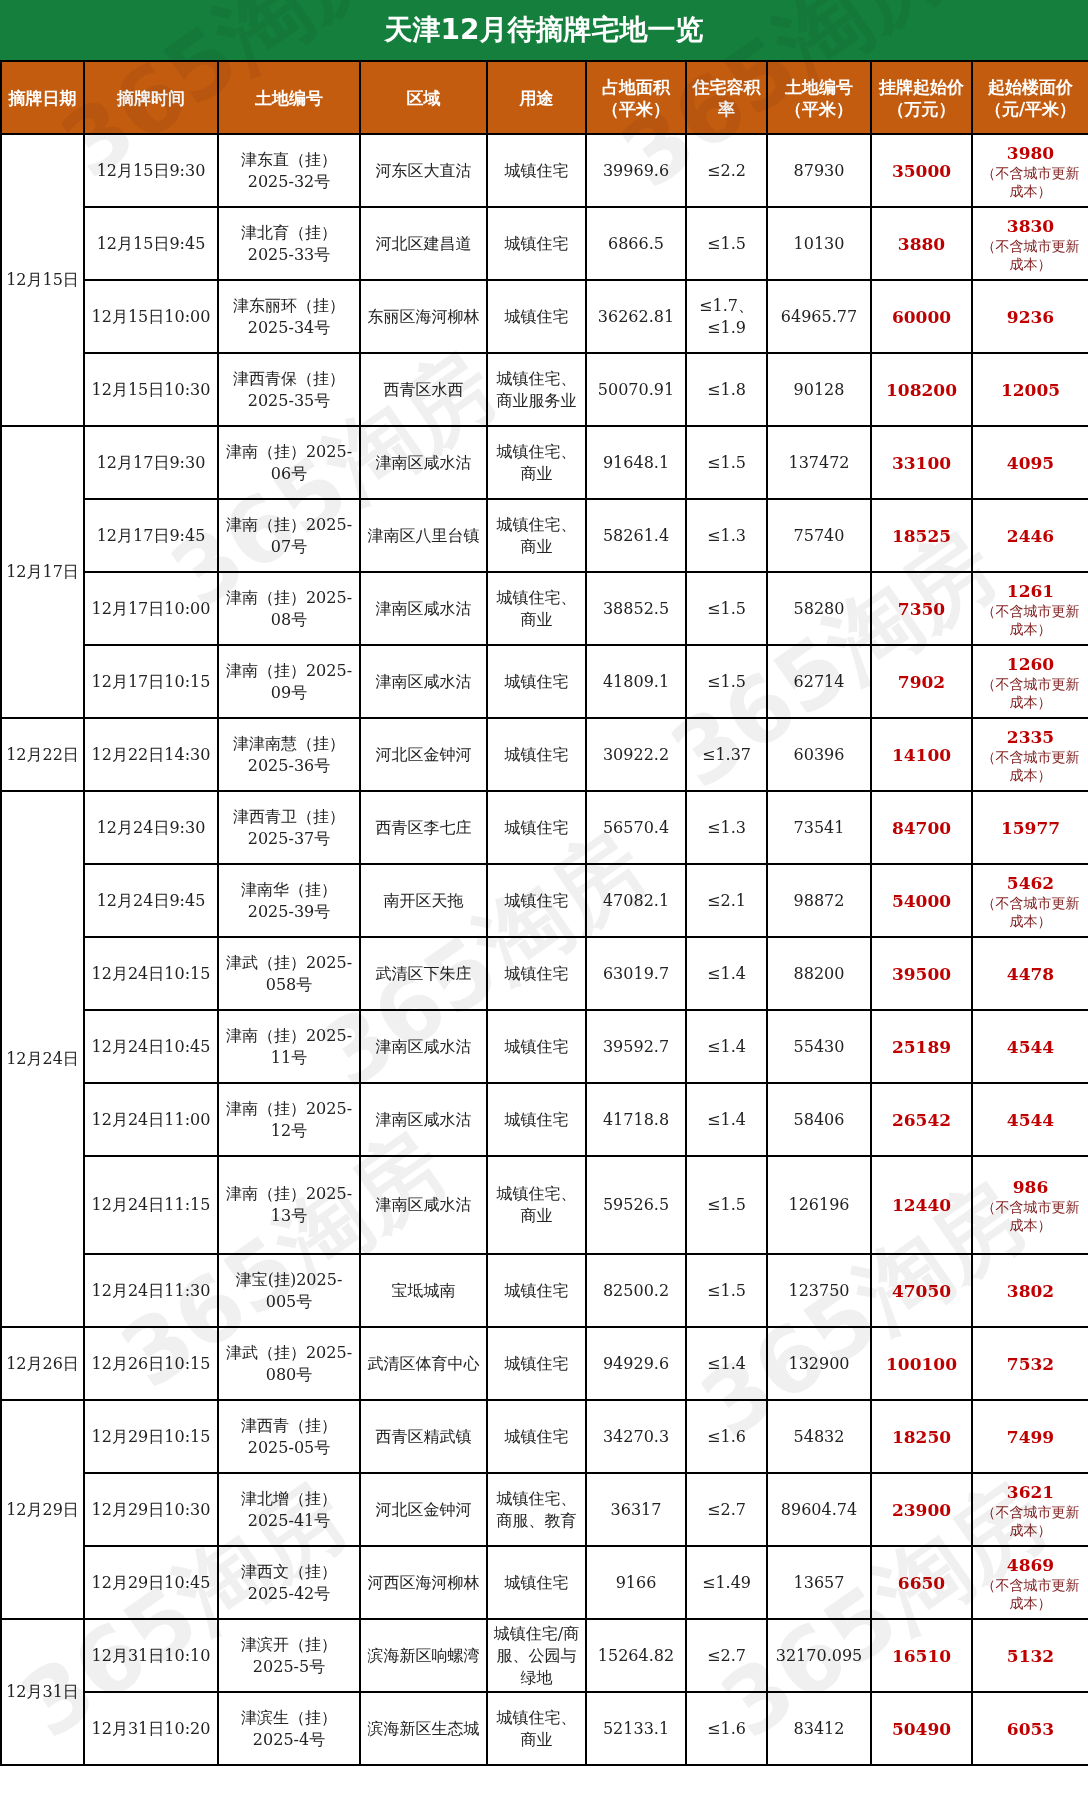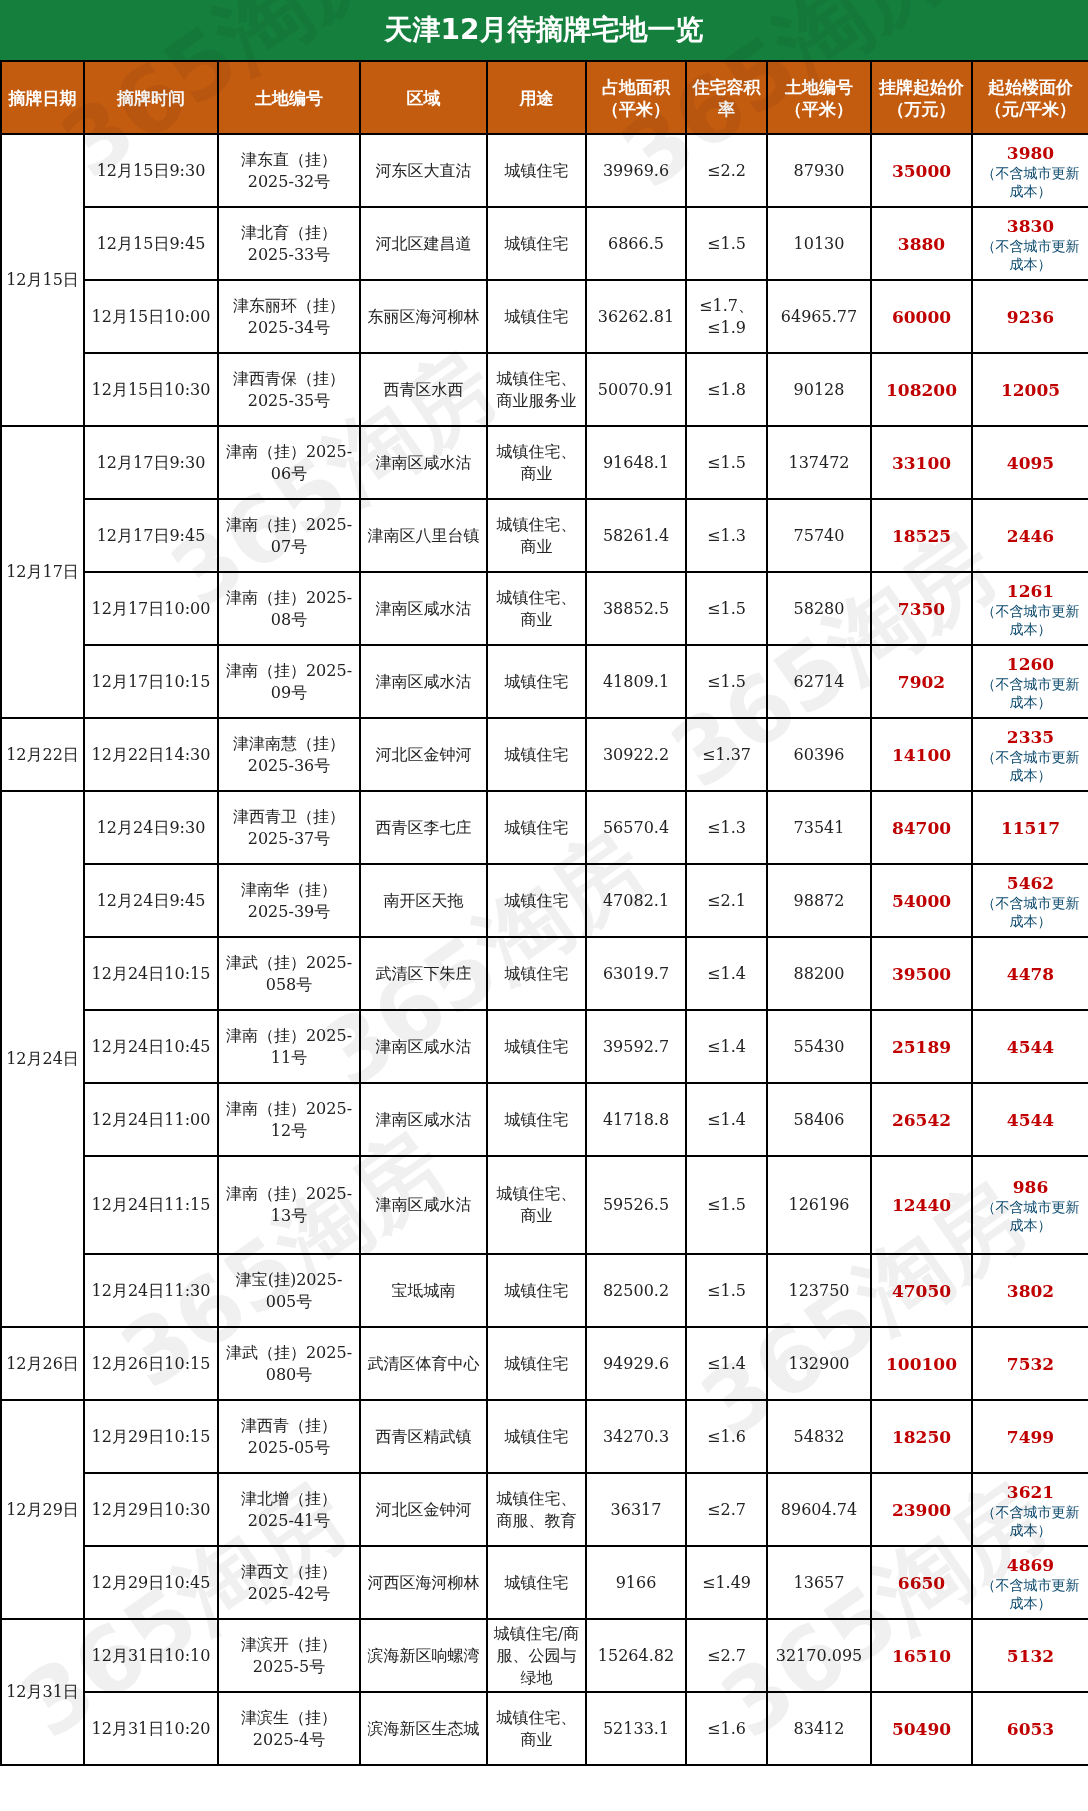--- a/index.html
+++ b/index.html
@@ -9,21 +9,21 @@
                background:#15803d; display:flex; align-items:center; justify-content:center; }
   .title-bar h1 { margin:0; color:#fff; font-family:"DejaVu Sans","Liberation Sans",sans-serif;
                   font-size:28px; font-weight:bold; letter-spacing:0px; }
   table { position:absolute; left:0; top:60px; border-collapse:collapse; table-layout:fixed; width:1088px; }
   th, td { border:2px solid #000; text-align:center; vertical-align:middle; padding:0 2px; }
   th { background:#c45c10; color:#fff; font-family:"DejaVu Sans","Liberation Sans",sans-serif;
        font-weight:bold; font-size:17px; height:71px; line-height:22px; }
   td { font-size:16px; color:#222; height:71px; line-height:22px; background:transparent; }
   td.tall { height:96px; }
   td.price { color:#c00000; font-weight:bold; font-size:17px; }
-  .note { display:block; color:#0c4a6e; font-weight:normal; font-size:14px; line-height:18px;
+  .note { display:block; color:#7f1d1d; font-weight:normal; font-size:14px; line-height:18px;
           font-family:"DejaVu Sans","Liberation Sans",sans-serif; }
   .watermark { position:absolute; color:rgba(0,0,0,0.06); font-family:"DejaVu Sans",sans-serif;
                font-weight:bold; font-size:90px; transform:rotate(-35deg); pointer-events:none; white-space:nowrap; }
 </style>
 </head>
 <body>
 
 <div class="title-bar">
   <h1>天津12月待摘牌宅地一览</h1>
 </div>
@@ -161,21 +161,21 @@
       <tr>
         <td rowspan="7">12月24日</td>
         <td>12月24日9:30</td>
         <td>津西青卫（挂）2025-37号</td>
         <td>西青区李七庄</td>
         <td>城镇住宅</td>
         <td>56570.4</td>
         <td>≤1.3</td>
         <td>73541</td>
         <td class="price">84700</td>
-        <td class="price"><span>11517</span></td>
+        <td class="price"><span>15977</span></td>
       </tr>
       <tr>
         <td>12月24日9:45</td>
         <td>津南华（挂）2025-39号</td>
         <td>南开区天拖</td>
         <td>城镇住宅</td>
         <td>47082.1</td>
         <td>≤2.1</td>
         <td>98872</td>
         <td class="price">54000</td>

